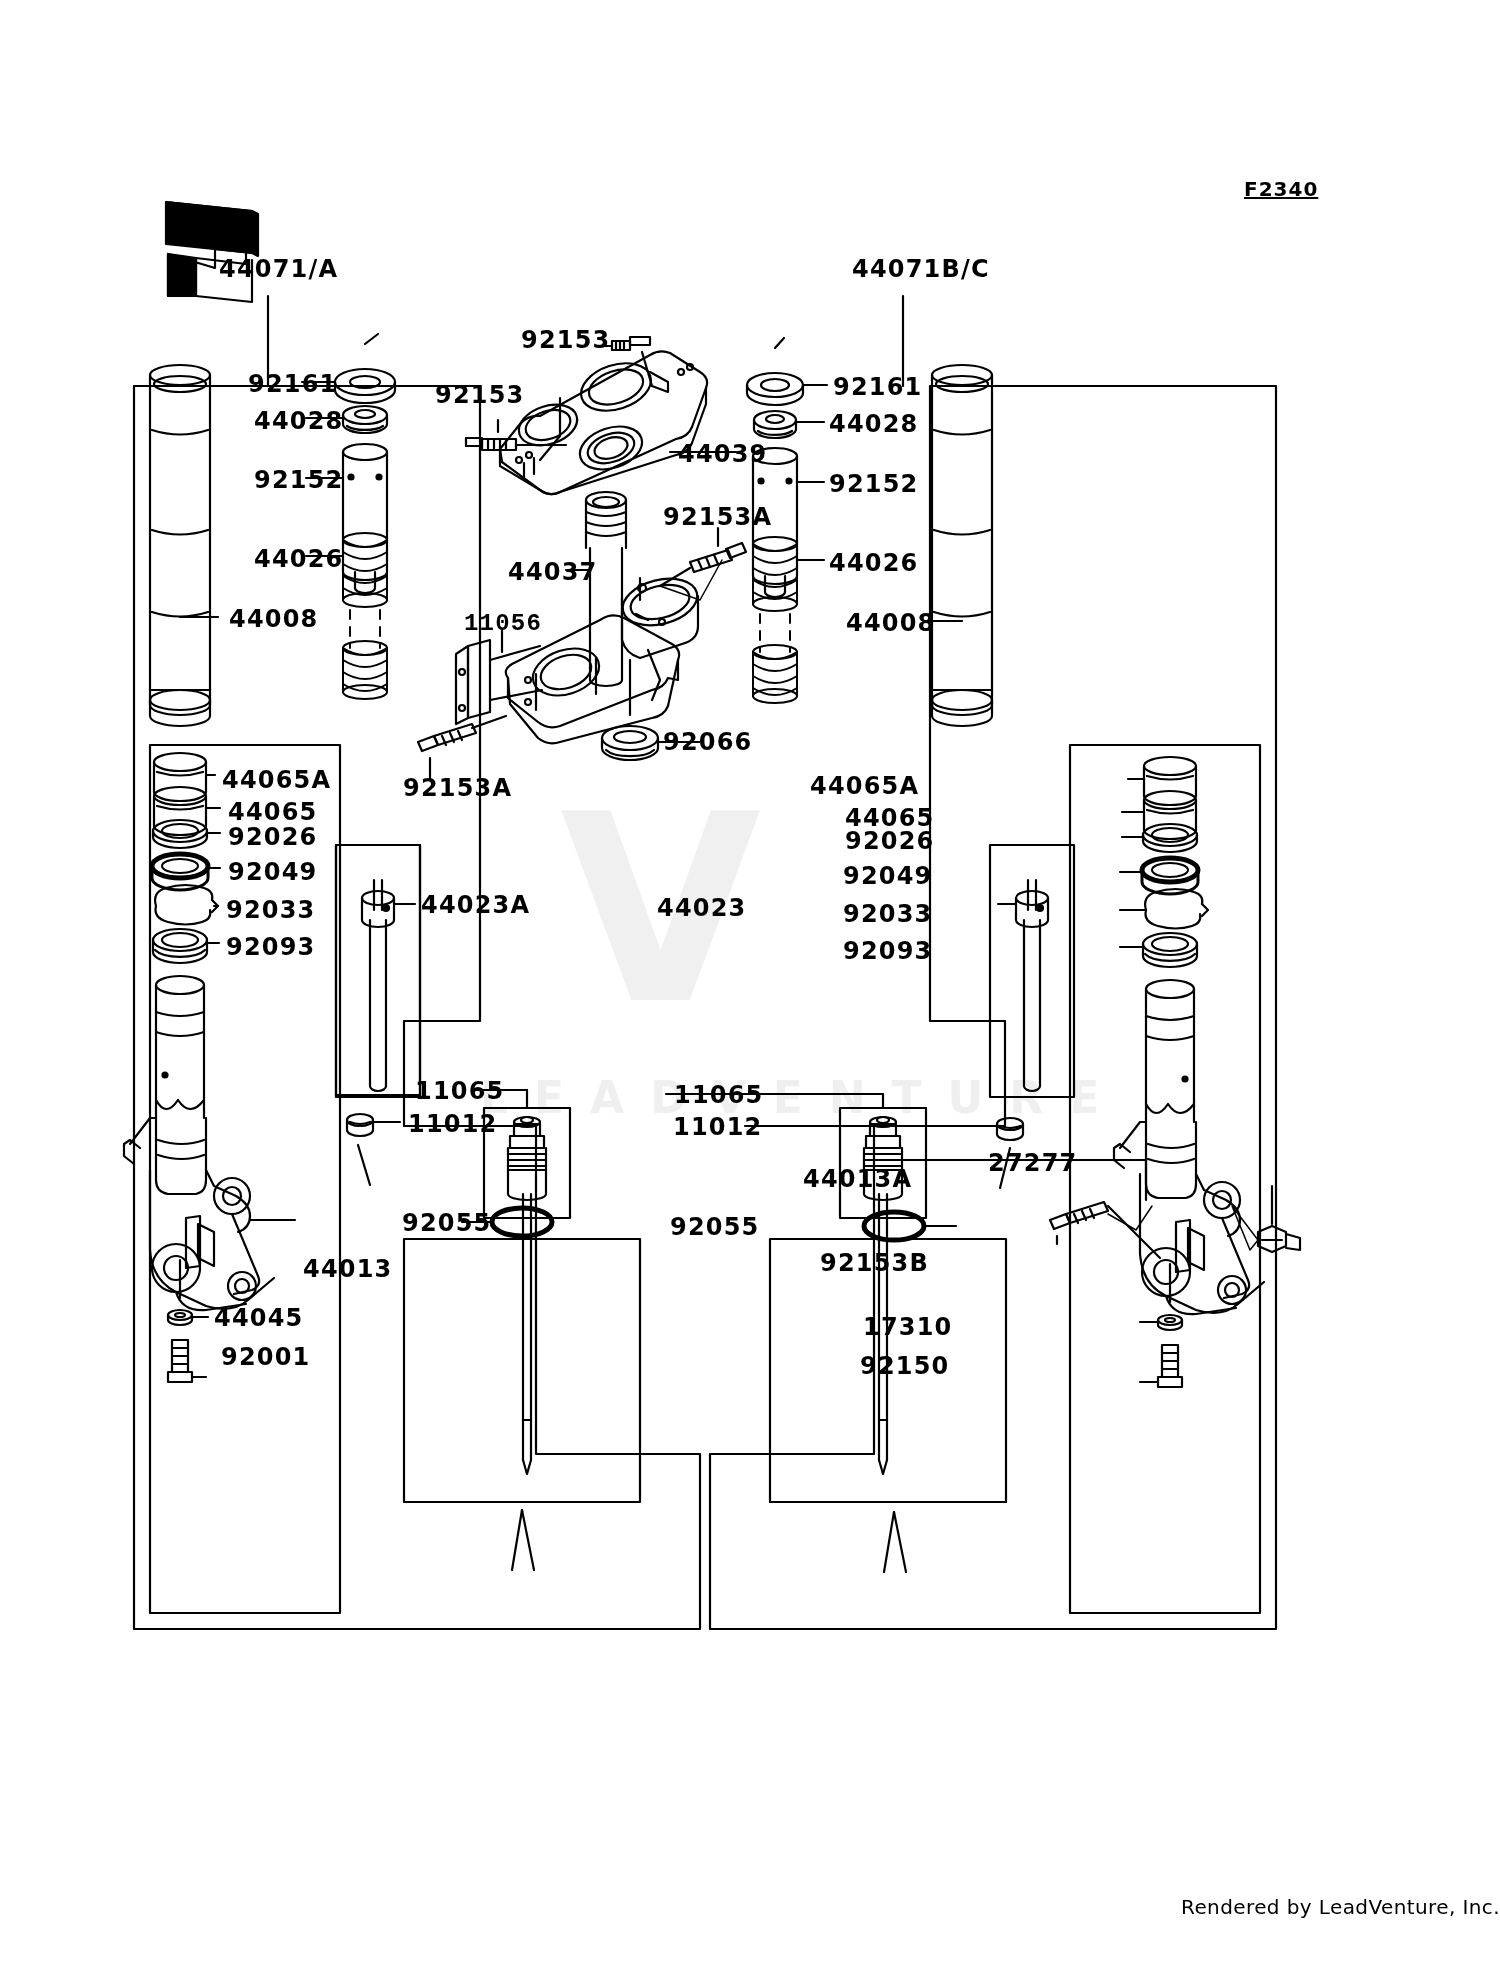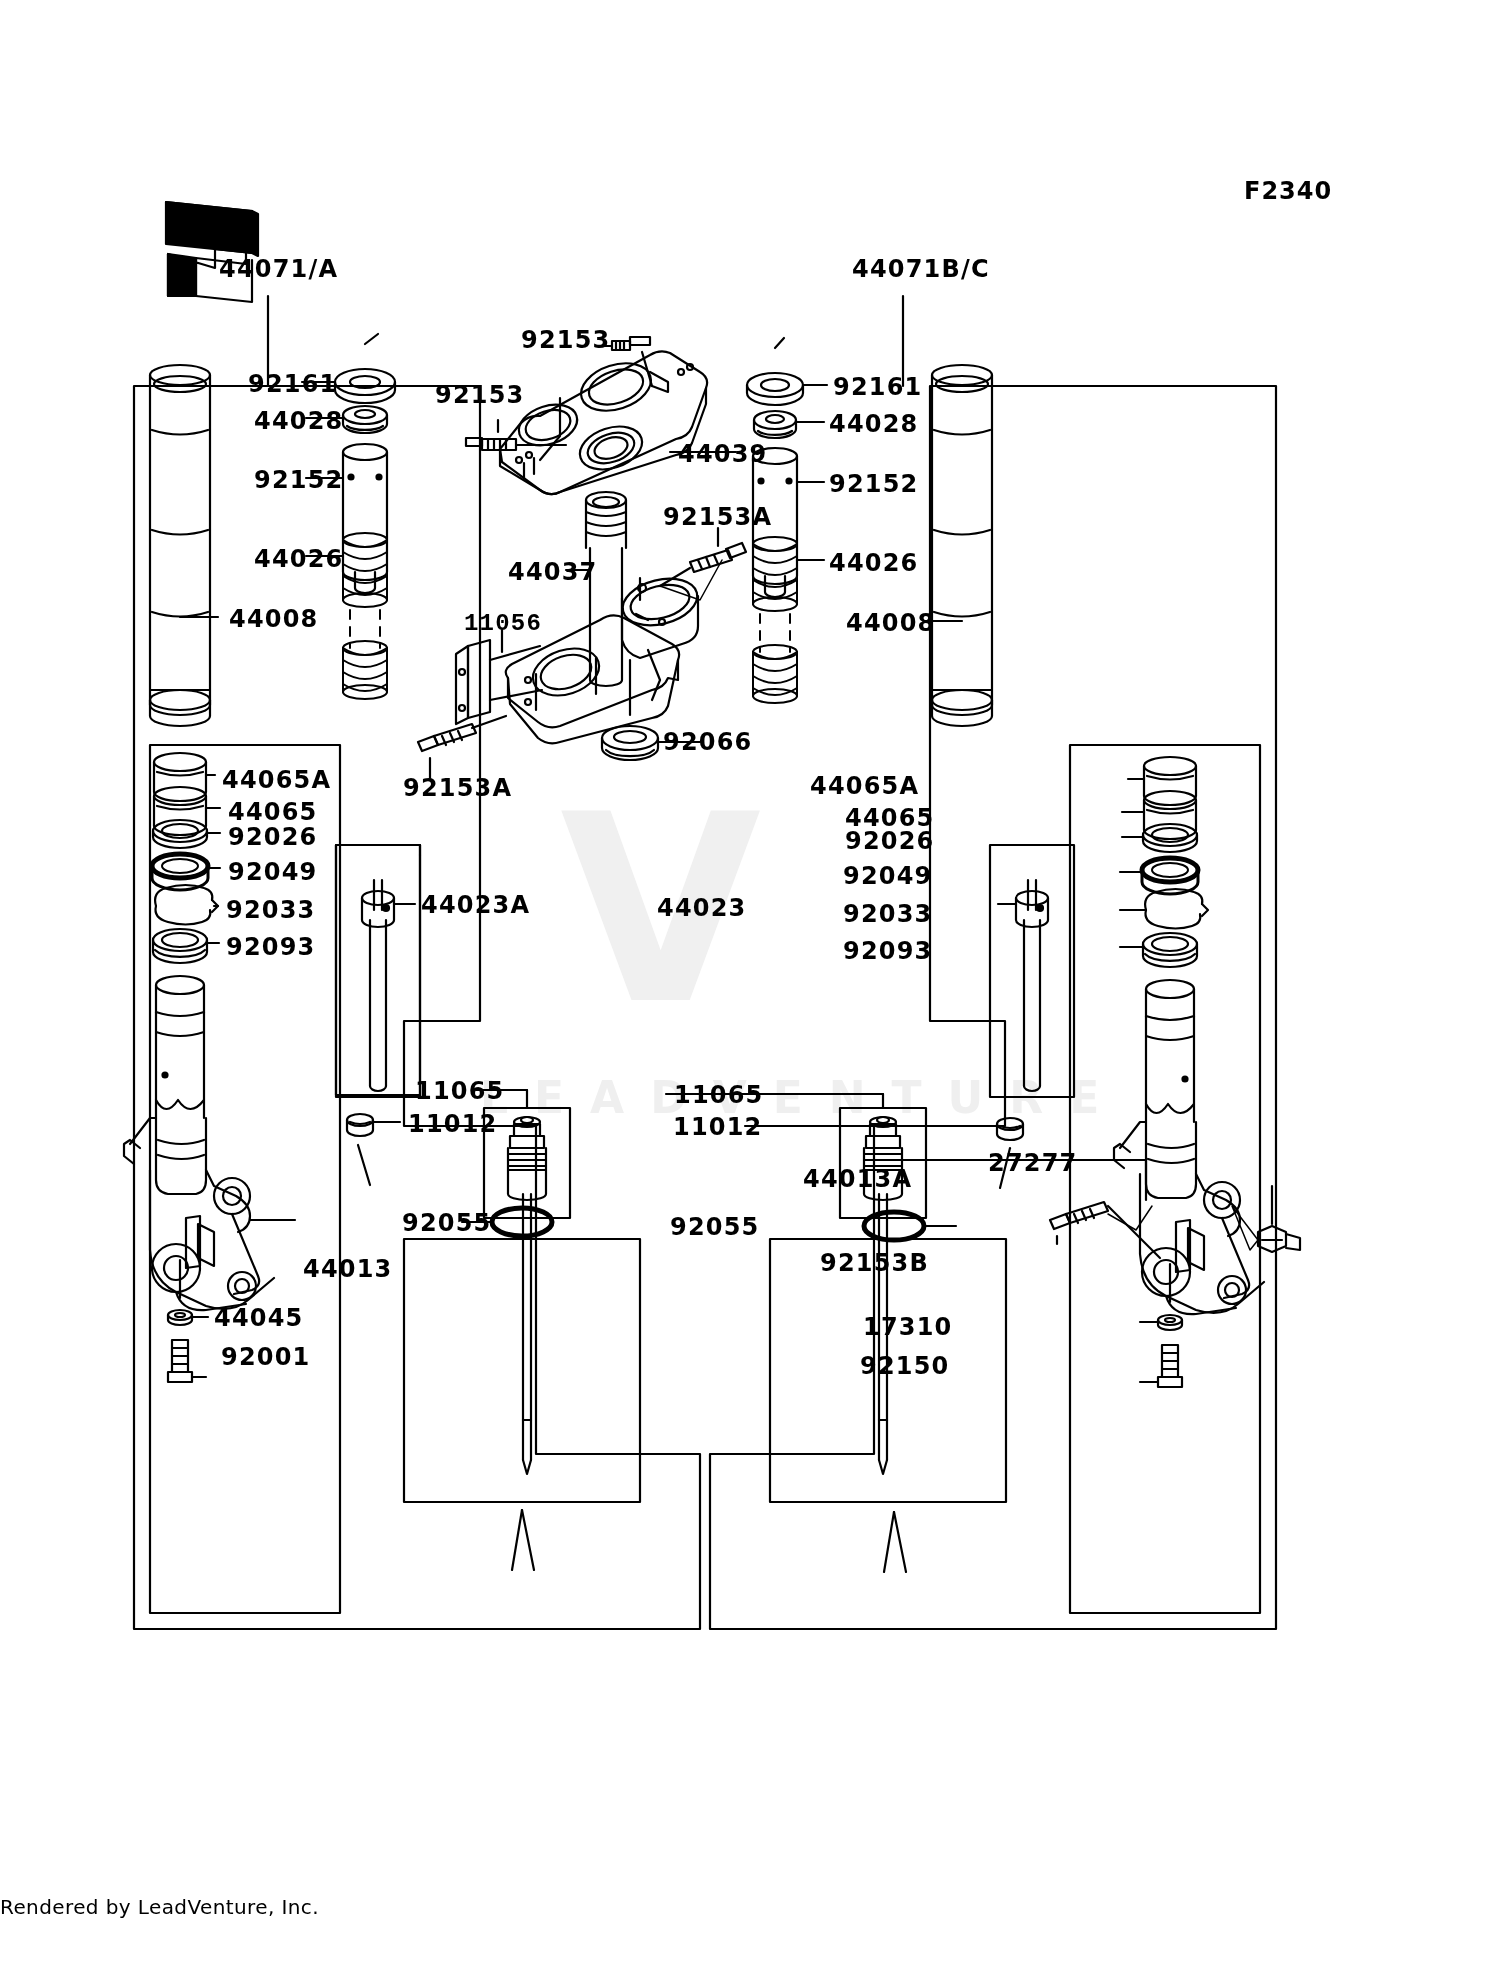--- a/index.html
+++ b/index.html
@@ -2,22 +2,22 @@
 <html><head>
 <meta charset="utf-8">
 <style>
   html,body{margin:0;padding:0;background:#fff;}
   body{width:1500px;height:1962px;position:relative;
        font-family:"DejaVu Sans",sans-serif;color:#000;overflow:hidden;}
   #sheet{position:absolute;left:0;top:0;width:1500px;height:1962px;}
   svg{position:absolute;left:0;top:0;}
   .lbl{position:absolute;font-family:"DejaVu Sans",sans-serif;
        font-weight:bold;font-size:24px;letter-spacing:1.2px;white-space:nowrap;}
-  .code{font-size:24px;letter-spacing:1px;}
-  .footer{position:absolute;left:0;top:1895px;width:1500px;text-align:left;
+  .code{font-size:20px;letter-spacing:1px;text-decoration:underline;}
+  .footer{position:absolute;left:0;top:1895px;width:1500px;text-align:right;
           font-family:"DejaVu Sans",sans-serif;font-size:20px;letter-spacing:.4px;}
   .wm{position:absolute;color:#efefef;font-weight:bold;}
   #wmText{left:480px;top:1072px;font-size:44px;letter-spacing:26px;}
   #wmLogo{left:560px;top:790px;font-size:260px;line-height:240px;color:#f0f0f0;}
 </style>
 </head>
 <body>
 
 <div id="sheet">
 

